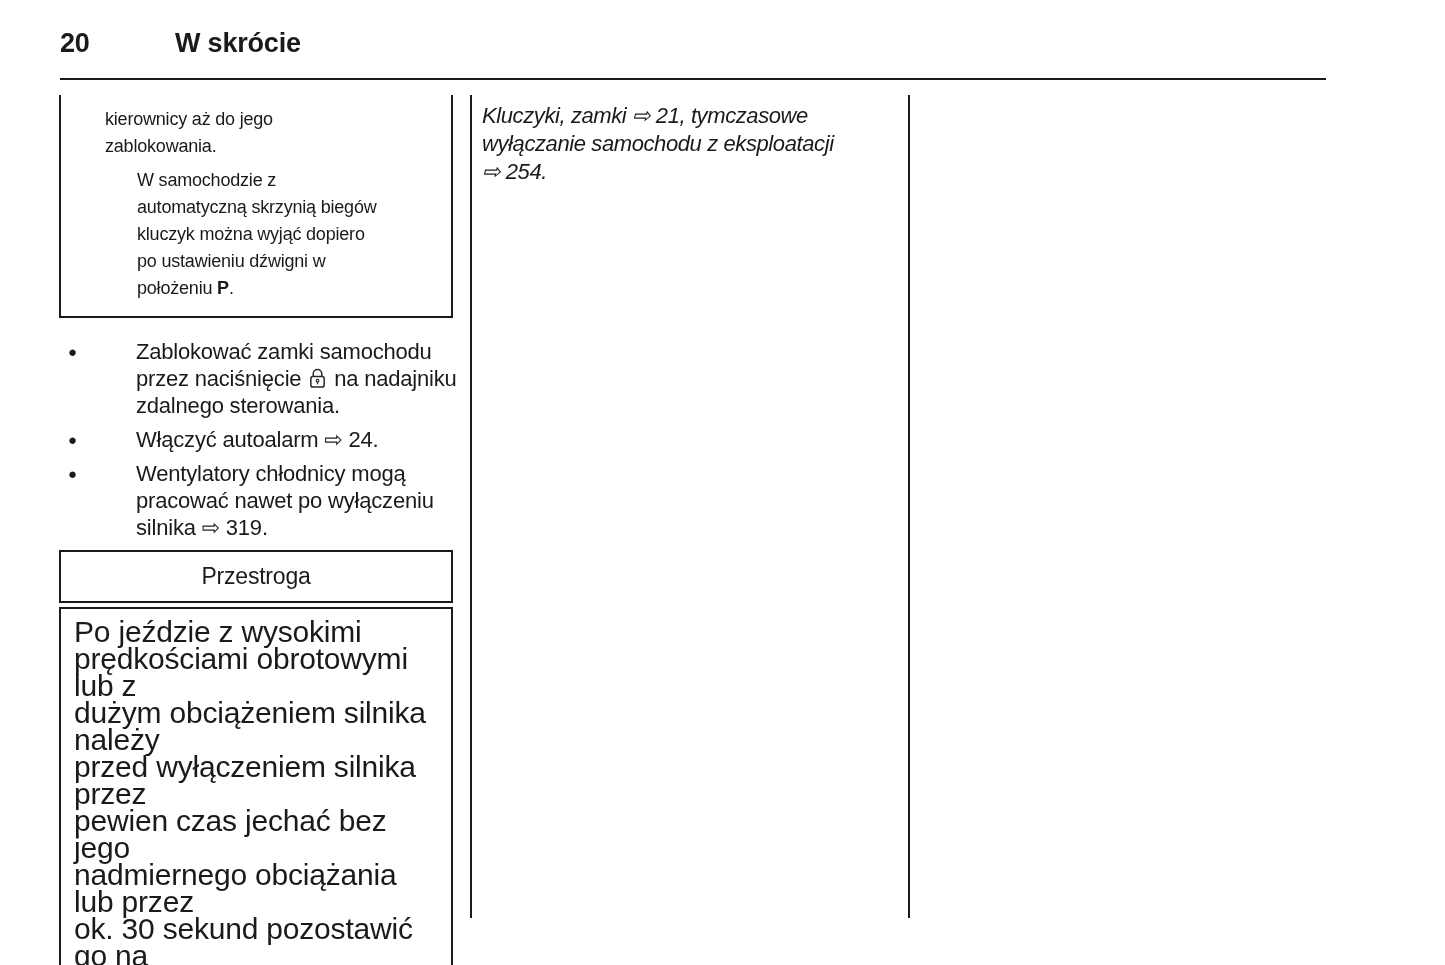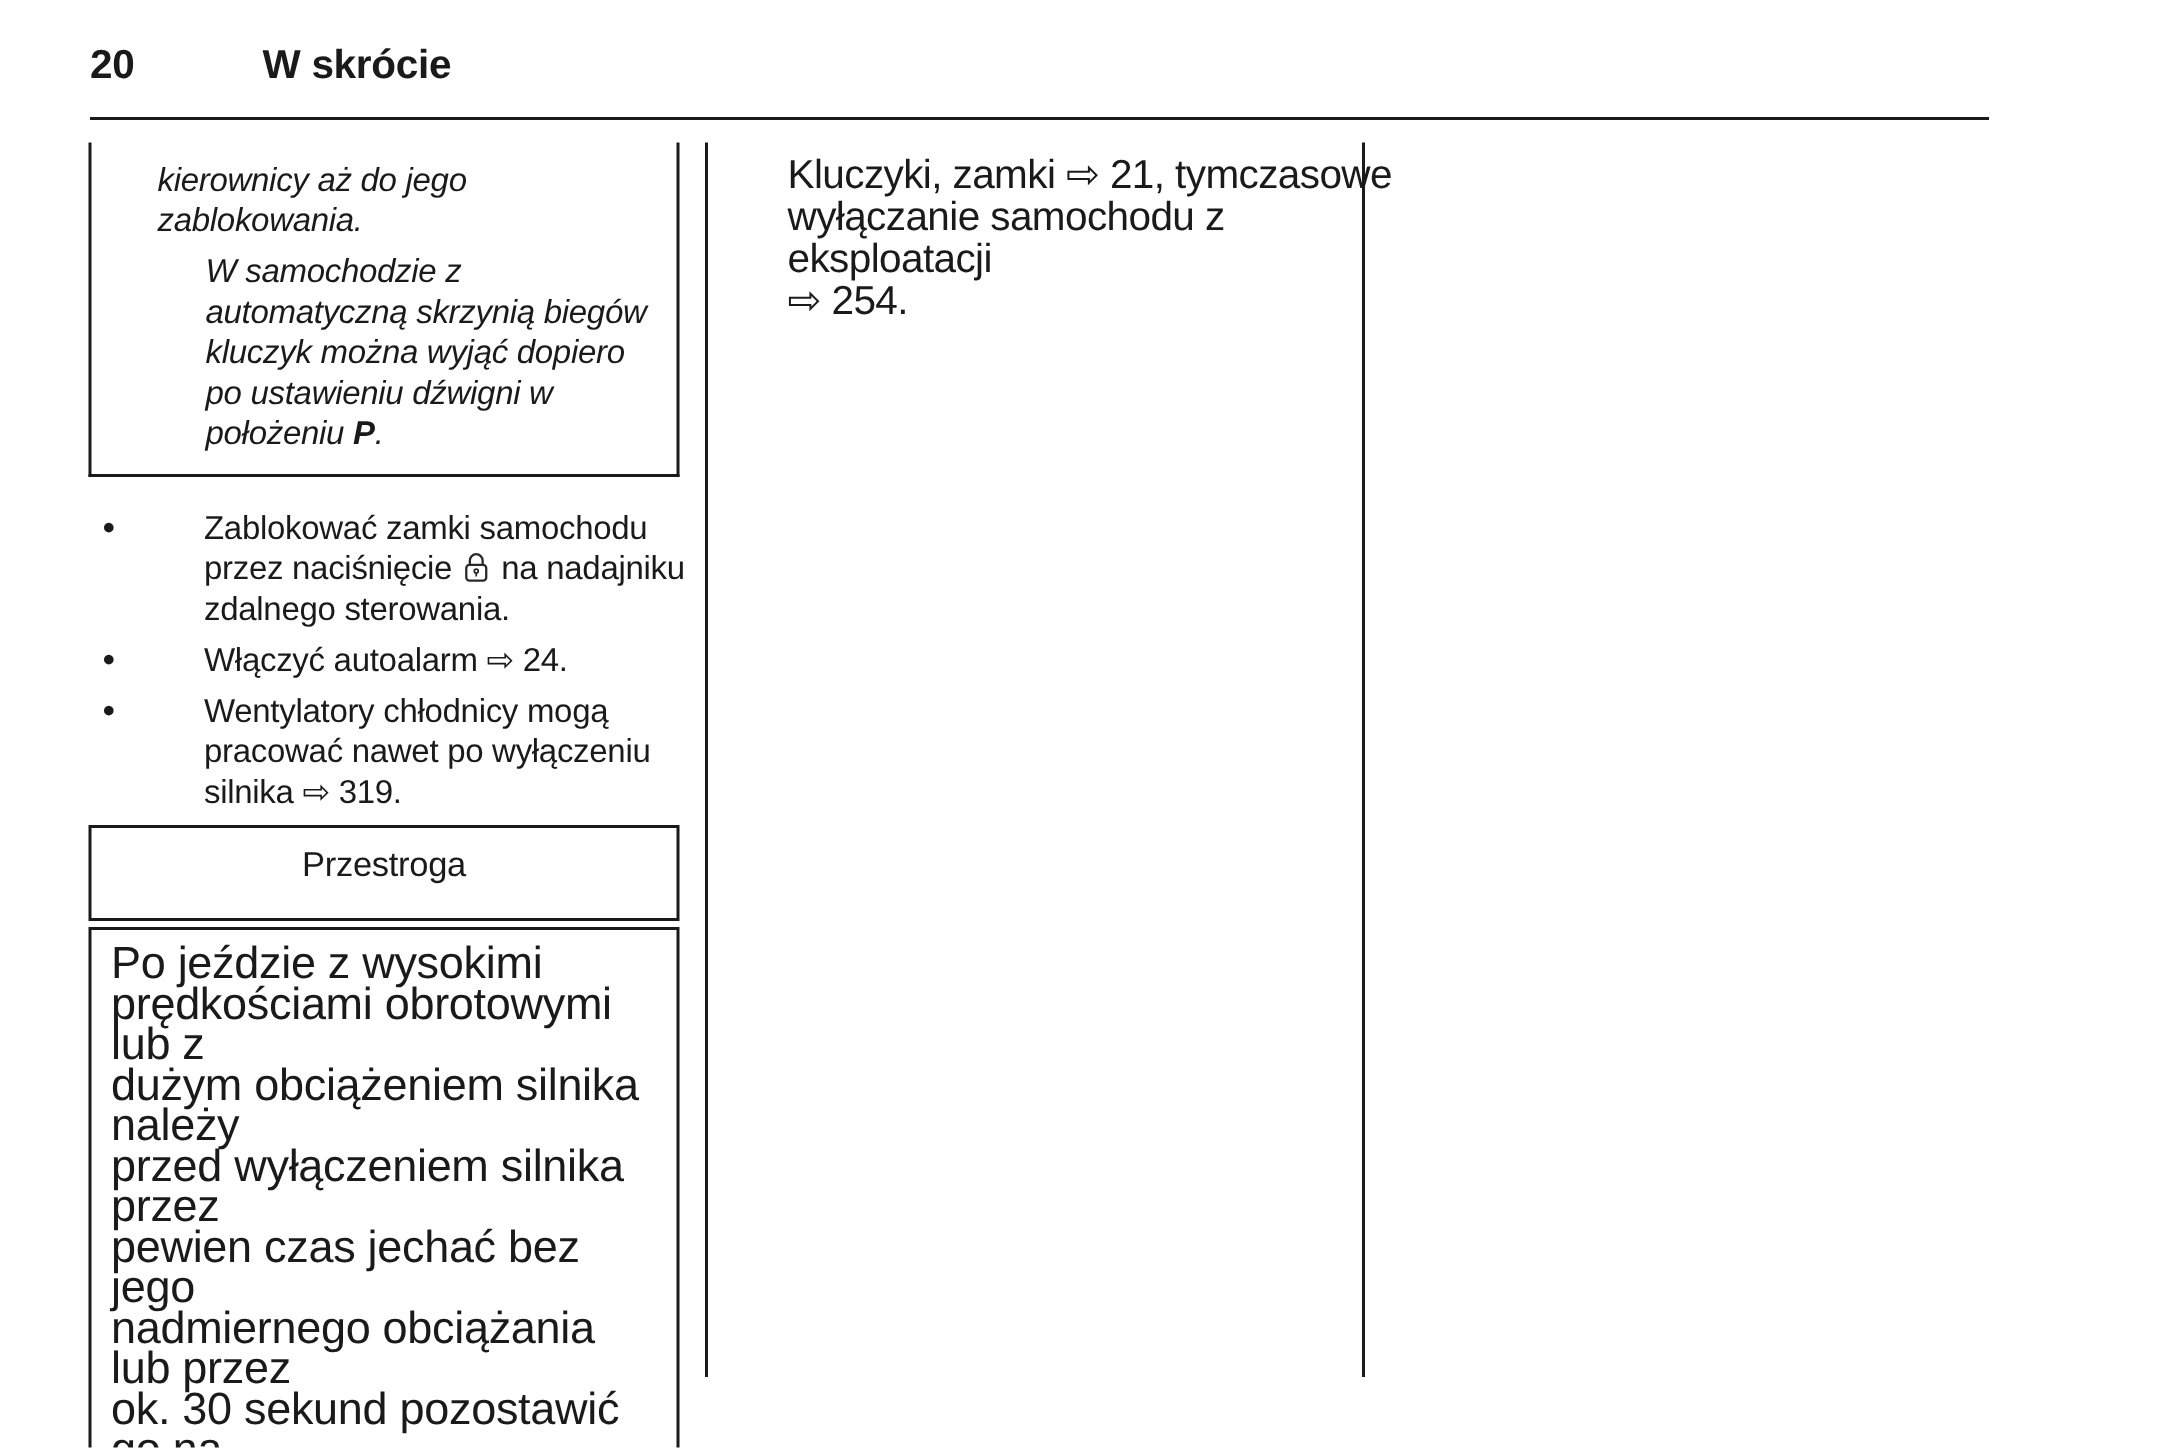--- a/index.html
+++ b/index.html
@@ -54,24 +54,23 @@
   #continued-note-box {
     position: absolute;
     left: 59px;
     top: 95px;
     width: 394px;
     height: 223px;
     box-sizing: border-box;
     border: 2px solid #1a1a1a;
     border-top: none;
     padding: 11px 6px 0 44px;
-    font-size: 22px;
-    line-height: 27px;
-    letter-spacing: -0.2px;
-    font-style: italic;
+    font-size: 18px;
+    line-height: 27px;
+    letter-spacing: -0.2px;
   }
   #continued-note-box p { margin: 0; }
   #continued-note-box .para2 { margin-top: 7px; margin-left: 32px; }
 
   
   #bullet-list {
     position: absolute;
     left: 59px;
     top: 338px;
     width: 398px;
@@ -108,46 +107,47 @@
   #caution-box {
     position: absolute;
     left: 59px;
     top: 550px;
     width: 394px;
     box-sizing: border-box;
   }
   #caution-title {
     box-sizing: border-box;
     border: 2px solid #1a1a1a;
-    height: 64px;
+    height: 53px;
     line-height: 49px;
     text-align: center;
     font-size: 23px;
     letter-spacing: -0.2px;
   }
   #caution-body {
     box-sizing: border-box;
     margin-top: 4px;
     border: 2px solid #1a1a1a;
     padding: 9px 8px 12px 13px;
     font-size: 30px;
     line-height: 27px;
     letter-spacing: -0.2px;
   }
 
   
   #middle-column-text {
     position: absolute;
-    left: 525px;
+    left: 482px;
     top: 102px;
     width: 414px;
-    font-size: 27px;
+    font-size: 22px;
     line-height: 28px;
     letter-spacing: -0.4px;
     margin: 0;
+    font-style: italic;
   }
 </style>
 </head>
 <body>
 
 <header id="page-header">
   <span class="page-num">20</span><span>W skrócie</span>
 </header>
 <div id="header-rule"></div>
 

